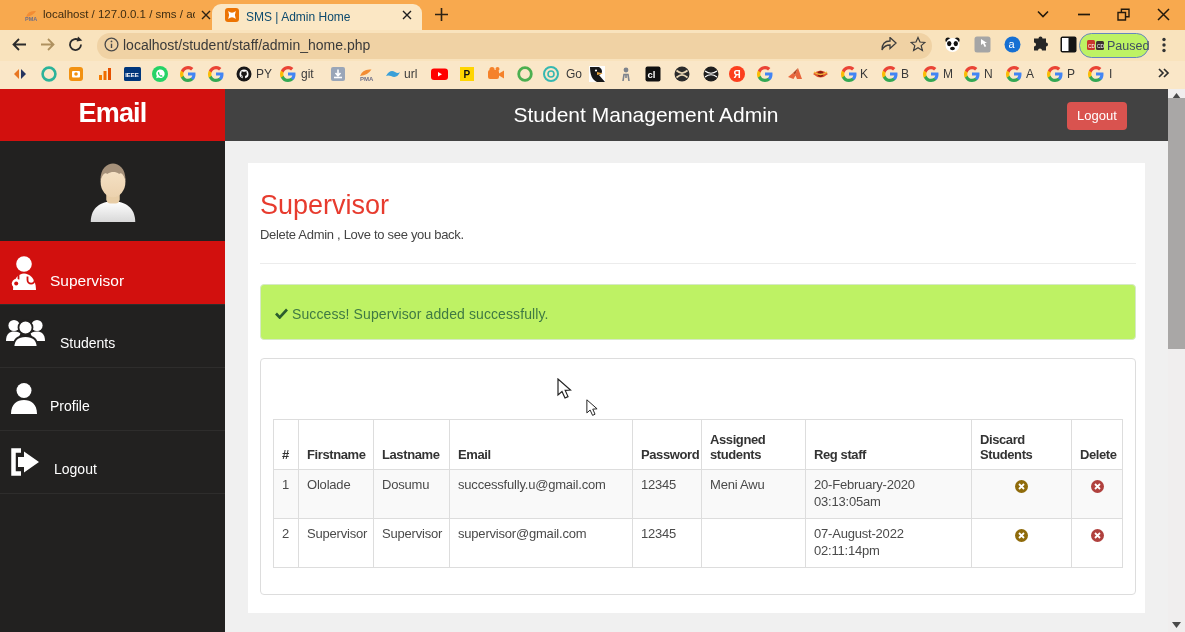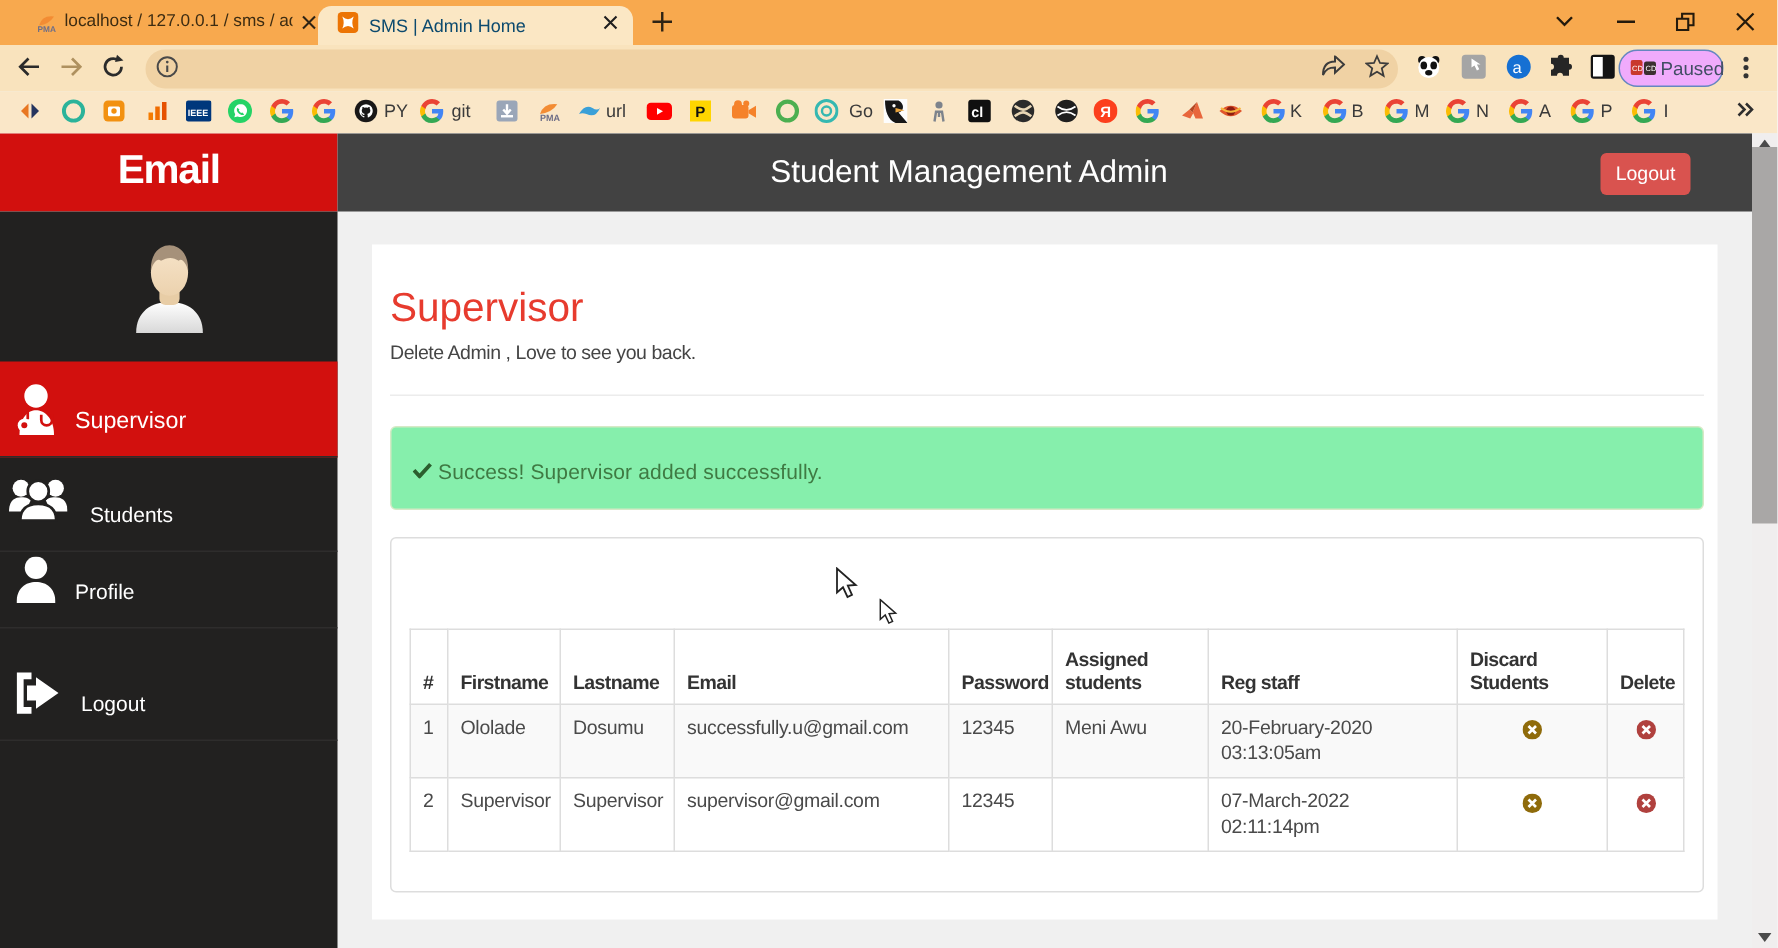--- a/index.html
+++ b/index.html
@@ -43,21 +43,21 @@
   .mitem { position:absolute; left:0; width:225px; height:64px; border-bottom:1px solid #2e2d2c; color:#fff; }
   .mitem.active { background:#d2100e; }
   .mtext { position:absolute; font-size:14px; color:#fff; }
 
   #content { left:225px; top:52px; width:943px; height:491px; }
   #card { position:absolute; left:23px; top:22px; width:897px; height:450px; background:#fff; }
 
   #h2sup { position:absolute; left:12px; top:27px; font-size:27px; color:#e73b2e; }
   #welcome { position:absolute; left:12px; top:64px; font-size:13px; letter-spacing:-0.3px; color:#454545; }
   #hr1 { position:absolute; left:12px; top:100px; width:876px; height:1px; background:#ececec; }
-  #alert { position:absolute; left:12px; top:121px; width:876px; height:56px; background:#86efac;
+  #alert { position:absolute; left:12px; top:121px; width:876px; height:56px; background:#bef264;
            border:1px solid #d6e9c6; border-radius:4px; }
   #alert .txt { position:absolute; left:31px; top:21px; font-size:14px; letter-spacing:0.1px; color:#3f7a43; }
 
   #panel { position:absolute; left:12px; top:195px; width:876px; height:237px; background:#fff;
            border:1px solid #ddd; border-radius:4px; }
   #phead { position:absolute; left:0; top:0; width:874px; height:41px; background:#f6f6f6;
            border-bottom:1px solid #e4e4e4; border-radius:4px 4px 0 0; }
   #addbtn { position:absolute; left:13px; top:7px; width:121px; height:28px; background:#fff;
             border:1px solid #ccc; border-radius:4px; font-size:13px; color:#333; text-align:center; line-height:26px; }
 
@@ -151,20 +151,21 @@
       </svg>
     </span>
   <div class="abs" id="omnibox"></div>
   <span class="abs" style="left:104px; top:7px;">
       <svg width="15" height="15" viewBox="0 0 15 15">
         <circle cx="7.5" cy="7.5" r="6.4" stroke="#494949" stroke-width="1.3" fill="none"></circle>
         <path d="M7.5 6.7 V11" stroke="#494949" stroke-width="1.4"></path>
         <circle cx="7.5" cy="4.4" r="0.9" fill="#494949"></circle>
       </svg>
     </span>
+  <span class="abs" id="urltext">localhost/student/staff/admin_home.php</span>
   <span class="abs" style="left:880px; top:7px;">
       <svg width="17" height="15" viewBox="0 0 17 15">
         <path d="M10 4 C4 4 2 8 2 13 C4 9 6 8 10 8 V11.5 L16 6 L10 0.5 Z" fill="none" stroke="#3c3c3c" stroke-width="1.3"></path>
       </svg>
     </span>
   <span class="abs" style="left:910px; top:6px;">
       <svg width="16" height="16" viewBox="0 0 16 16">
         <path d="M8 1.5 L10 6 L15 6.4 L11.2 9.6 L12.4 14.5 L8 11.8 L3.6 14.5 L4.8 9.6 L1 6.4 L6 6 Z" fill="none" stroke="#3c3c3c" stroke-width="1.2"></path>
       </svg>
     </span>
@@ -196,21 +197,21 @@
         <path d="M6.5 2.5 a2 2 0 0 1 4 0 h3.5 v4 a2 2 0 0 1 0 4 v4 h-4 a2 2 0 0 0 -4 0 h-4 v-4 a2 2 0 0 0 0 -4 v-4 Z" fill="#262626"></path>
       </svg>
     </span>
   <span class="abs" style="left:1060px; top:6px;">
       <svg width="17" height="17" viewBox="0 0 17 17">
         <rect x="0.5" y="0.5" width="16" height="16" rx="2" fill="#141414"></rect>
         <rect x="2" y="2" width="6.5" height="13" fill="#fff"></rect>
       </svg>
     </span>
 
-  <span class="abs" style="left:1079px; top:3px; width:70px; height:25px; border:1.5px solid #6586c0; border-radius:13px; background:#f0abfc;">
+  <span class="abs" style="left:1079px; top:3px; width:70px; height:25px; border:1.5px solid #6586c0; border-radius:13px; background:#bef264;">
      <svg class="abs" style="left:7px; top:6px;" width="17" height="11" viewBox="0 0 17 11">
         <rect x="0" y="0" width="8" height="10" rx="1.5" fill="#c9372c"></rect>
         <rect x="9" y="1" width="8" height="9" rx="1.5" fill="#3b2f2f"></rect>
         <text x="1" y="7.5" font-size="5" fill="#fff" font-family="Liberation Sans">CD</text>
         <text x="10" y="7.5" font-size="5" fill="#fff" font-family="Liberation Sans">CD</text>
       </svg>
      <span class="abs" style="left:27px; top:5px; font-size:12.5px; color:#414d63;">Paused</span>
   </span>
   <span class="abs" style="left:1162px; top:7px;">
       <svg width="4" height="16" viewBox="0 0 4 16">
@@ -493,21 +494,21 @@
       <svg class="abs" style="left:6px; top:13px;" width="39" height="37" viewBox="0 0 39 37">
         <circle cx="8" cy="8.5" r="5.6" fill="#fff"></circle>
           <path d="M0 24 C0 16.5 4 14.5 8 14.5 C12 14.5 13.5 15.5 14.5 16.5 L11 24 Z" fill="#fff"></path>
         <circle cx="31" cy="8.5" r="5.6" fill="#fff"></circle>
           <path d="M39 24 C39 16.5 35 14.5 31 14.5 C27 14.5 25.5 15.5 24.5 16.5 L28 24 Z" fill="#fff"></path>
         <circle cx="19.5" cy="10.5" r="7" fill="#fff" stroke="#222120" stroke-width="1.8"></circle>
         <path d="M7.5 30 C7.5 21.5 13 19 19.5 19 C26 19 31.5 21.5 31.5 30 Z" fill="#fff" stroke="#222120" stroke-width="1.8"></path>
       </svg>
       <span class="mtext" style="left:60px; top:31px;">Students</span>
     </div>
-    <div class="mitem" style="top:214px;">
+    <div class="mitem" style="top:226px;">
       <svg class="abs" style="left:11px; top:16px;" width="26" height="31" viewBox="0 0 26 31">
         <circle cx="13" cy="7.5" r="7.5" fill="#fff"></circle>
         <path d="M0 31 C0 21 6 17 13 17 C20 17 26 21 26 31 Z" fill="#fff"></path>
       </svg>
       <span class="mtext" style="left:50px; top:31px;">Profile</span>
     </div>
     <div class="mitem" style="top:289px;">
       <svg class="abs" style="left:9px; top:18px;" width="32" height="28" viewBox="0 0 32 28">
         <path d="M12 2.5 H4.5 V25.5 H12" stroke="#fff" stroke-width="4.5" fill="none"></path>
         <path d="M15 9 V3.5 L30 14 L15 24.5 V19 H9 V9 Z" fill="#fff"></path>
@@ -573,21 +574,21 @@
                   </svg>
                 </td>
           </tr>
           <tr>
             <td>2</td>
                 <td>Supervisor</td>
                 <td>Supervisor</td>
                 <td>supervisor@gmail.com</td>
                 <td>12345</td>
             <td></td>
-                <td>07-March-2022 02:11:14pm</td>
+                <td>07-August-2022 02:11:14pm</td>
             <td>
                   <svg class="icx" width="13" height="13" viewBox="0 0 13 13">
                     <circle cx="6.5" cy="6.5" r="6.5" fill="#8f6b0b"></circle>
                     <path d="M4 4 L9 9 M9 4 L4 9" stroke="#fff" stroke-width="1.8"></path>
                   </svg>
                 </td>
             <td>
                   <svg class="icx" width="13" height="13" viewBox="0 0 13 13">
                     <circle cx="6.5" cy="6.5" r="6.5" fill="#b0413e"></circle>
                     <path d="M4 4 L9 9 M9 4 L4 9" stroke="#fff" stroke-width="1.8"></path>

